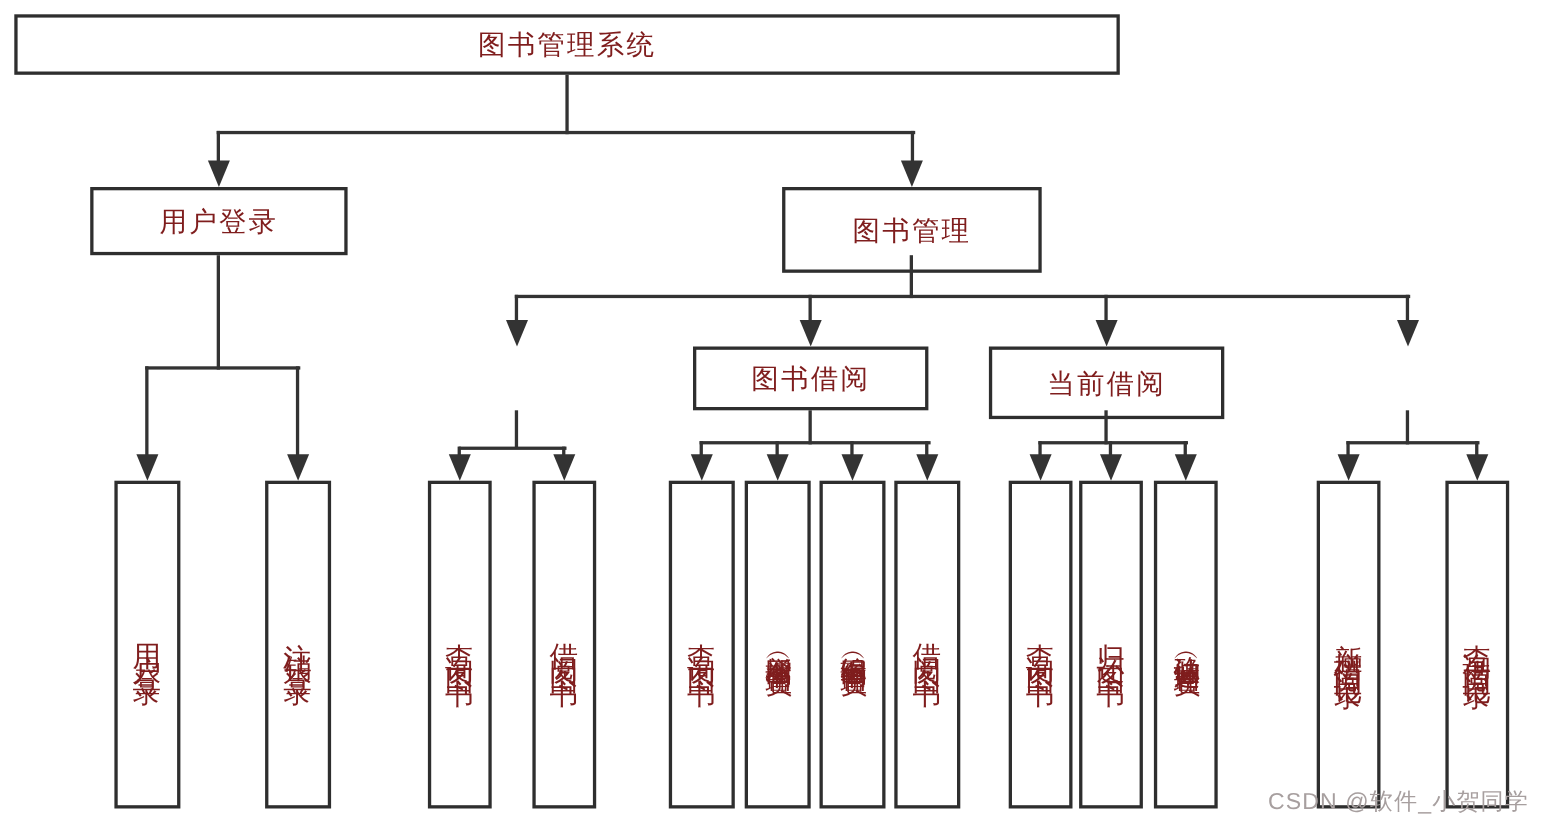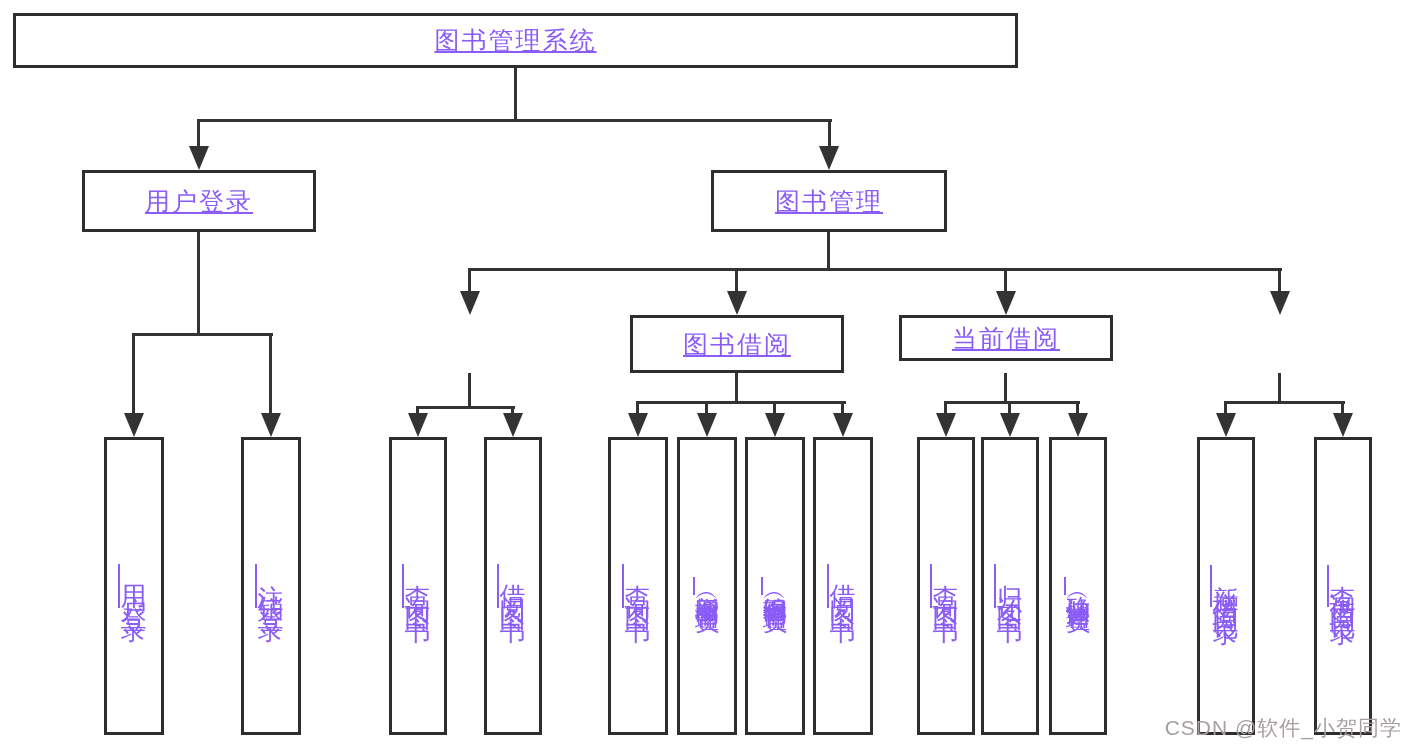--- a/index.html
+++ b/index.html
@@ -1,30 +1,30 @@
 <!DOCTYPE html>
 <html><head>
 <meta charset="utf-8">
 <style>
   html,body{margin:0;padding:0;background:#fff;}
   .canvas{position:relative;width:1405px;height:747px;background:#ffffff;
     font-family:"Liberation Sans","DejaVu Sans",sans-serif;overflow:hidden;}
   .box{position:absolute;border:3px solid #2e2e2e;background:#ffffff;
     display:flex;align-items:center;justify-content:center;
-    box-sizing:border-box;color:#8b5cf6;text-decoration:underline;}
+    box-sizing:border-box;color:#7f1d1d;}
   .hlabel{font-size:25px;letter-spacing:2px;white-space:nowrap;}
   .vtext{writing-mode:vertical-rl;text-orientation:mixed;font-size:26px;
     letter-spacing:11px;line-height:1;}
   .vtext.med{letter-spacing:7px;}
   .vtext.long{font-size:24px;letter-spacing:2px;}
   .vline,.hline{position:absolute;background:#333333;}
   .arrow{position:absolute;width:0;height:0;
     border-left:10px solid transparent;border-right:10px solid transparent;
     border-top:24px solid #333333;}
-  .watermark{position:absolute;right:3px;top:714px;font-size:21px;
+  .watermark{position:absolute;right:15px;top:714px;font-size:21px;
     color:#a79f9f;letter-spacing:1px;white-space:nowrap;}
 </style>
 </head>
 <body>
 
 <div class="canvas">
 
   <div class="box" style="left:13px;top:13px;width:1005px;height:55px;">
     <span class="hlabel">图书管理系统</span>
   </div>
@@ -32,21 +32,21 @@
   <div class="vline" style="left:514px;top:68px;width:3px;height:54px;"></div>
   <div class="hline" style="left:197px;top:119px;width:635px;height:3px;"></div>
   <div class="vline" style="left:197px;top:119px;width:3px;height:30px;"></div>
   <div class="arrow" style="left:189px;top:146px;"></div>
   <div class="vline" style="left:828px;top:119px;width:3px;height:30px;"></div>
   <div class="arrow" style="left:819px;top:146px;"></div>
 
   <div class="box" style="left:82px;top:170px;width:234px;height:62px;">
     <span class="hlabel">用户登录</span>
   </div>
-  <div class="box" style="left:711px;top:170px;width:236px;height:62px;">
+  <div class="box" style="left:711px;top:170px;width:236px;height:78px;">
     <span class="hlabel">图书管理</span>
   </div>
 
   <div class="vline" style="left:197px;top:232px;width:3px;height:104px;"></div>
   <div class="hline" style="left:132px;top:333px;width:141px;height:3px;"></div>
   <div class="vline" style="left:132px;top:333px;width:3px;height:84px;"></div>
   <div class="arrow" style="left:124px;top:413px;"></div>
   <div class="vline" style="left:269px;top:333px;width:3px;height:84px;"></div>
   <div class="arrow" style="left:261px;top:413px;"></div>
 
@@ -57,21 +57,21 @@
   <div class="vline" style="left:735px;top:268px;width:3px;height:25px;"></div>
   <div class="arrow" style="left:727px;top:291px;"></div>
   <div class="vline" style="left:1004px;top:268px;width:3px;height:25px;"></div>
   <div class="arrow" style="left:996px;top:291px;"></div>
   <div class="vline" style="left:1278px;top:268px;width:3px;height:25px;"></div>
   <div class="arrow" style="left:1270px;top:291px;"></div>
 
   <div class="box" style="left:630px;top:315px;width:214px;height:58px;">
     <span class="hlabel">图书借阅</span>
   </div>
-  <div class="box" style="left:899px;top:315px;width:214px;height:46px;">
+  <div class="box" style="left:899px;top:315px;width:214px;height:66px;">
     <span class="hlabel">当前借阅</span>
   </div>
 
   <div class="vline" style="left:468px;top:373px;width:3px;height:35px;"></div>
   <div class="hline" style="left:417px;top:406px;width:98px;height:3px;"></div>
   <div class="vline" style="left:416px;top:406px;width:3px;height:10px;"></div>
   <div class="arrow" style="left:408px;top:413px;"></div>
   <div class="vline" style="left:511px;top:406px;width:3px;height:10px;"></div>
   <div class="arrow" style="left:503px;top:413px;"></div>
 

